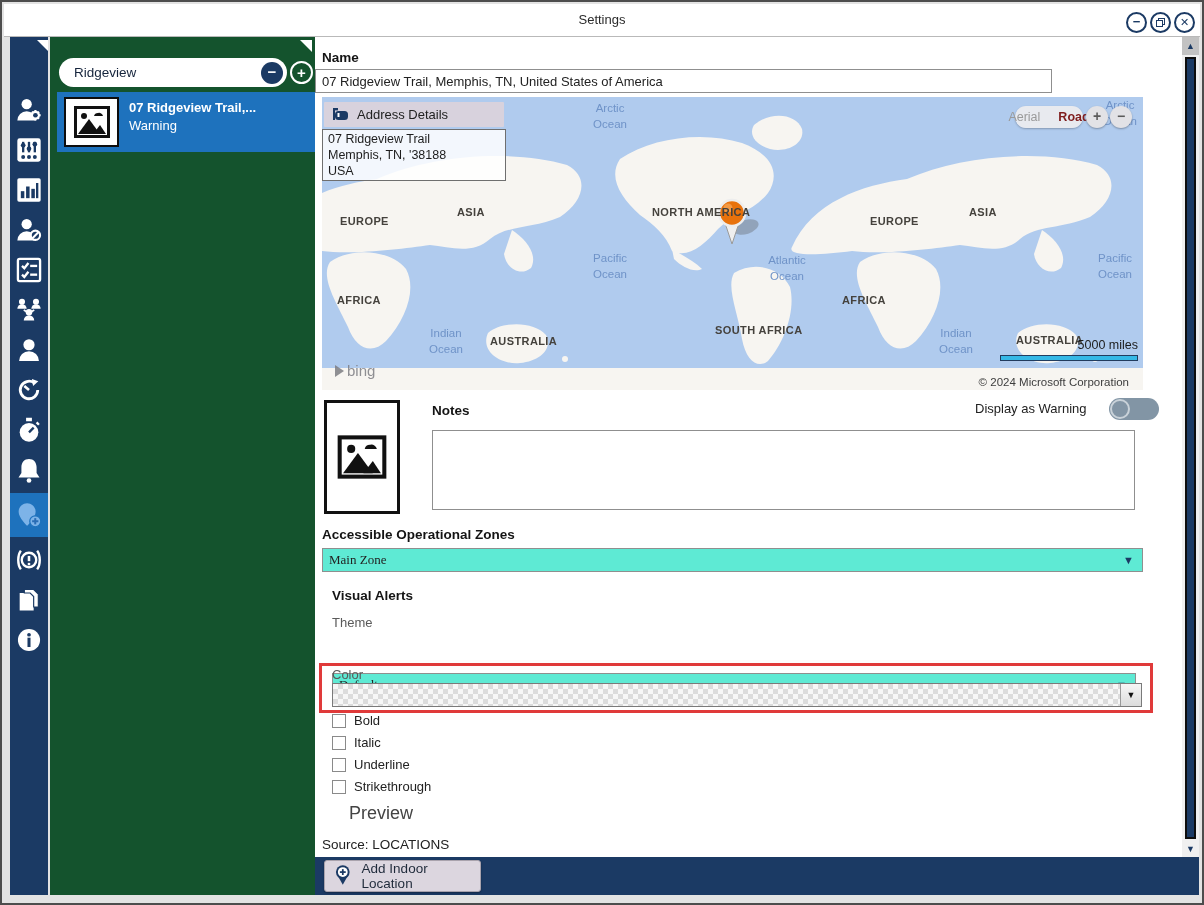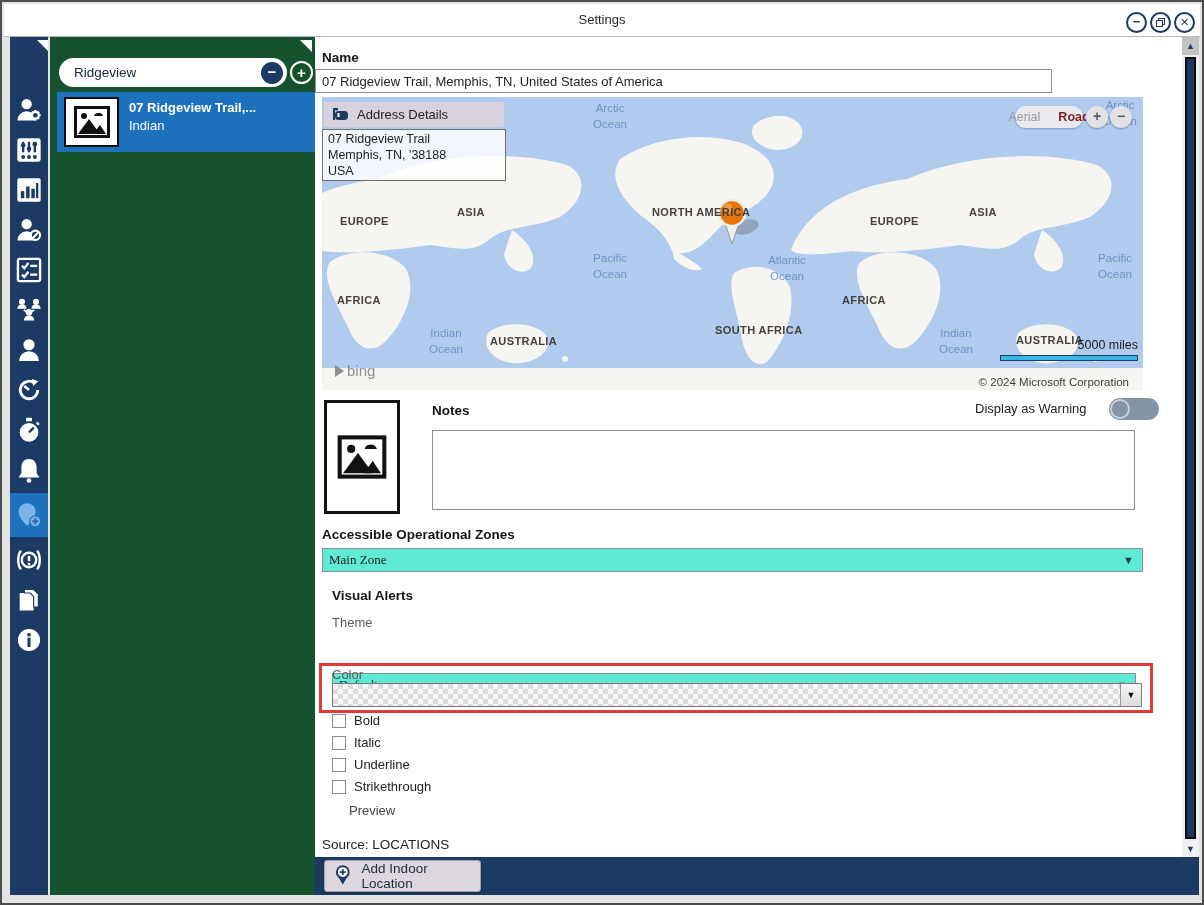--- a/index.html
+++ b/index.html
@@ -267,21 +267,21 @@
         <svg width="38" height="34" viewBox="0 0 38 34">
           <rect x="1" y="1" width="36" height="32" fill="#111"></rect>
           <rect x="4" y="4" width="30" height="26" fill="#fff"></rect>
           <circle cx="11" cy="11" r="3" fill="#111"></circle>
           <path d="M25 8 a4 4 0 0 1 5 3 l-9 0 a4 4 0 0 1 4 -3 Z" fill="#111"></path>
           <polygon points="5,29 16,14 27,29" fill="#111"></polygon>
           <polygon points="20,29 27,20 33,29" fill="#111"></polygon>
         </svg>
       </div>
       <div class="li-title">07 Ridgeview Trail,...</div>
-      <div class="li-sub">Indian</div>
+      <div class="li-sub">Warning</div>
       <div class="li-trash">
         <svg width="24" height="28" viewBox="0 0 24 28">
           <rect x="3" y="6" width="18" height="3" fill="#1b3a64"></rect>
             <rect x="9" y="3" width="6" height="3" fill="#1b3a64"></rect>
           <path d="M5 10 h14 l-1.5 16 h-11 Z" fill="#1b3a64"></path>
           <g stroke="#1e72bd" stroke-width="1.6">
               <line x1="9.5" y1="12" x2="9.5" y2="24"></line>
               <line x1="12" y1="12" x2="12" y2="24"></line>
               <line x1="14.5" y1="12" x2="14.5" y2="24"></line>
             </g>
@@ -415,21 +415,21 @@
     </div>
     <div class="cbrow" style="top:720px;">
       <span class="box"></span>
       <span class="cblbl">Underline</span>
     </div>
     <div class="cbrow" style="top:742px;">
       <span class="box"></span>
       <span class="cblbl">Strikethrough</span>
     </div>
 
-    <div style="position:absolute;left:34px;top:766px;font-size:13px;color:#444;">Preview</div>
+    <div style="position:absolute;left:34px;top:766px;font-size:18px;color:#444;">Preview</div>
     <div style="position:absolute;left:7px;top:800px;font-size:13.5px;color:#222;">Source: LOCATIONS</div>
   </div>
 
   <div class="bottombar">
     <div class="add-indoor">
       <svg width="20" height="24" viewBox="0 0 20 24">
         <circle cx="10" cy="8" r="7" fill="#1b3a64"></circle>
         <polygon points="5,12 15,12 10,21" fill="#1b3a64"></polygon>
         <circle cx="10" cy="8" r="5" fill="#fff"></circle>
         <g stroke="#1b3a64" stroke-width="1.8">

